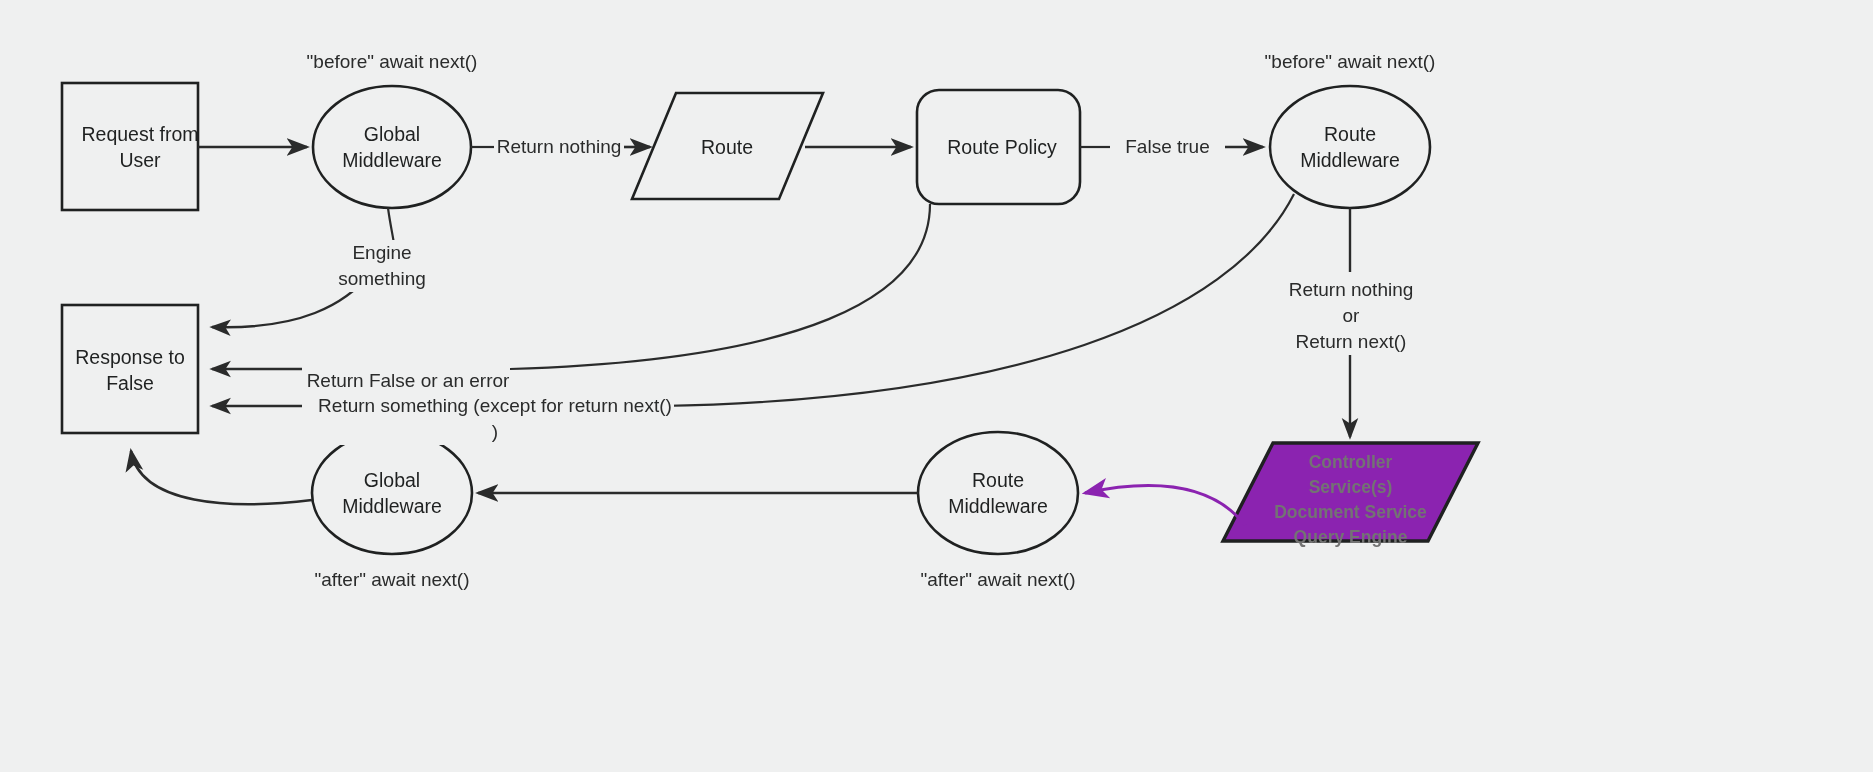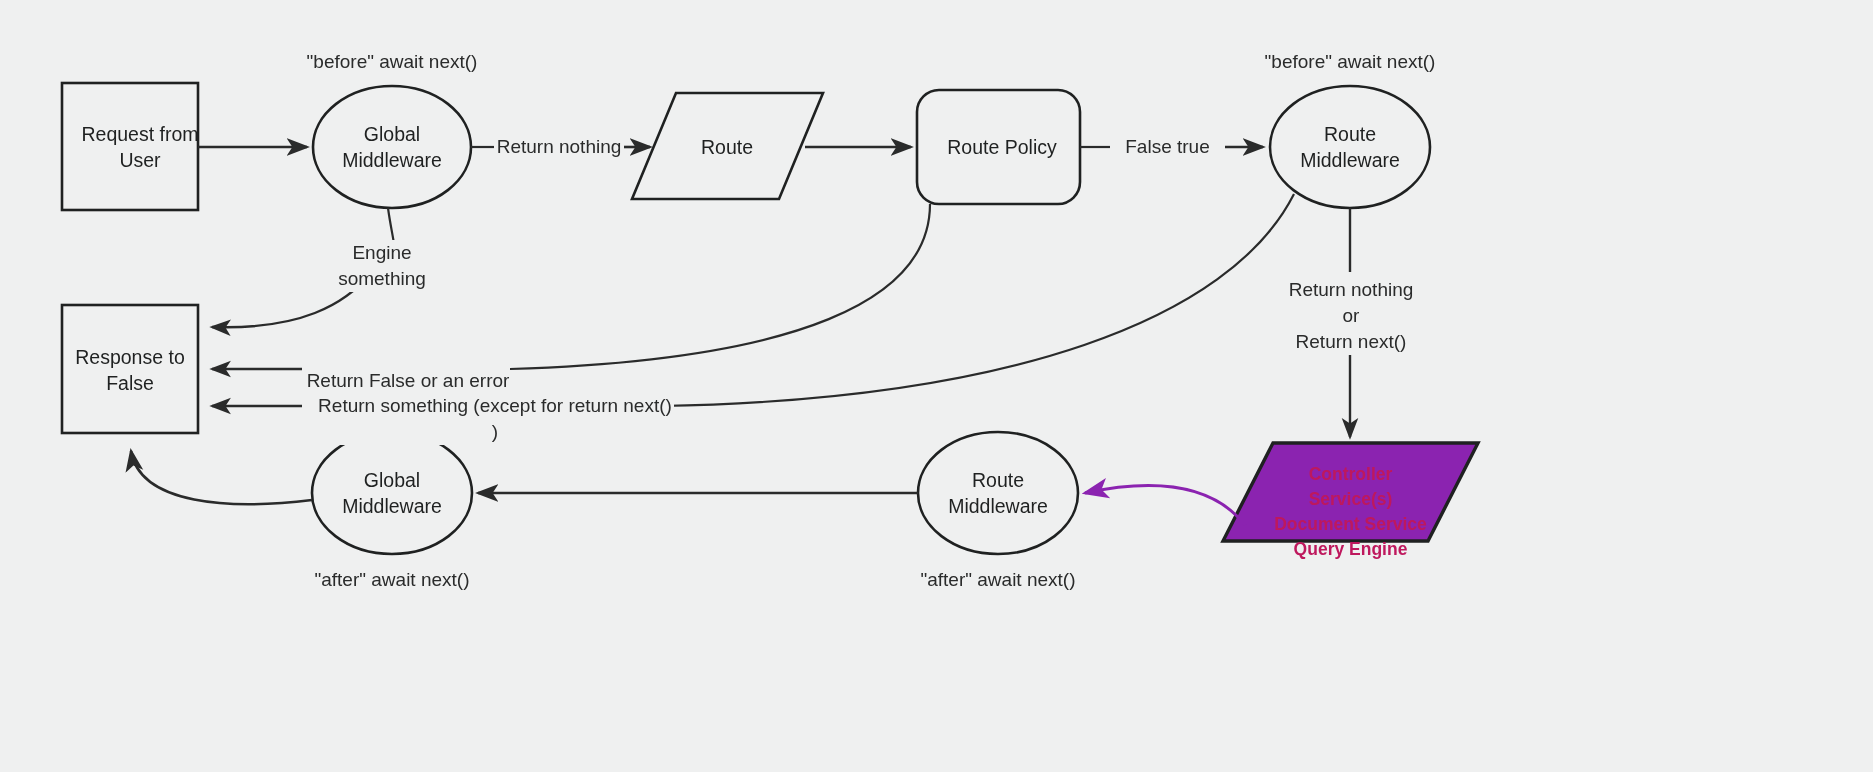--- a/index.html
+++ b/index.html
@@ -46,27 +46,26 @@
     color: #2a2b2b;
     font-size: 19px;
     line-height: 26px;
     text-align: center;
     white-space: nowrap;
     font-family: "Liberation Sans", sans-serif;
   }
   .svc-text {
     position: absolute;
     text-align: center;
-    color: #be185d;
+    color: #737373;
     font-weight: bold;
     font-size: 17.5px;
     line-height: 25px;
     white-space: pre-line;
     font-family: "Liberation Sans", sans-serif;
-    margin-top: 12px;
   }
 </style>
 </head>
 <body>
 
 <div id="canvas">
 
   <svg id="flow-svg" viewBox="0 0 1873 772" xmlns="http://www.w3.org/2000/svg">
     <defs>
       <marker id="arrow" viewBox="0 0 12 10" refX="10.5" refY="5" markerWidth="9" markerHeight="8" orient="auto-start-reverse">

